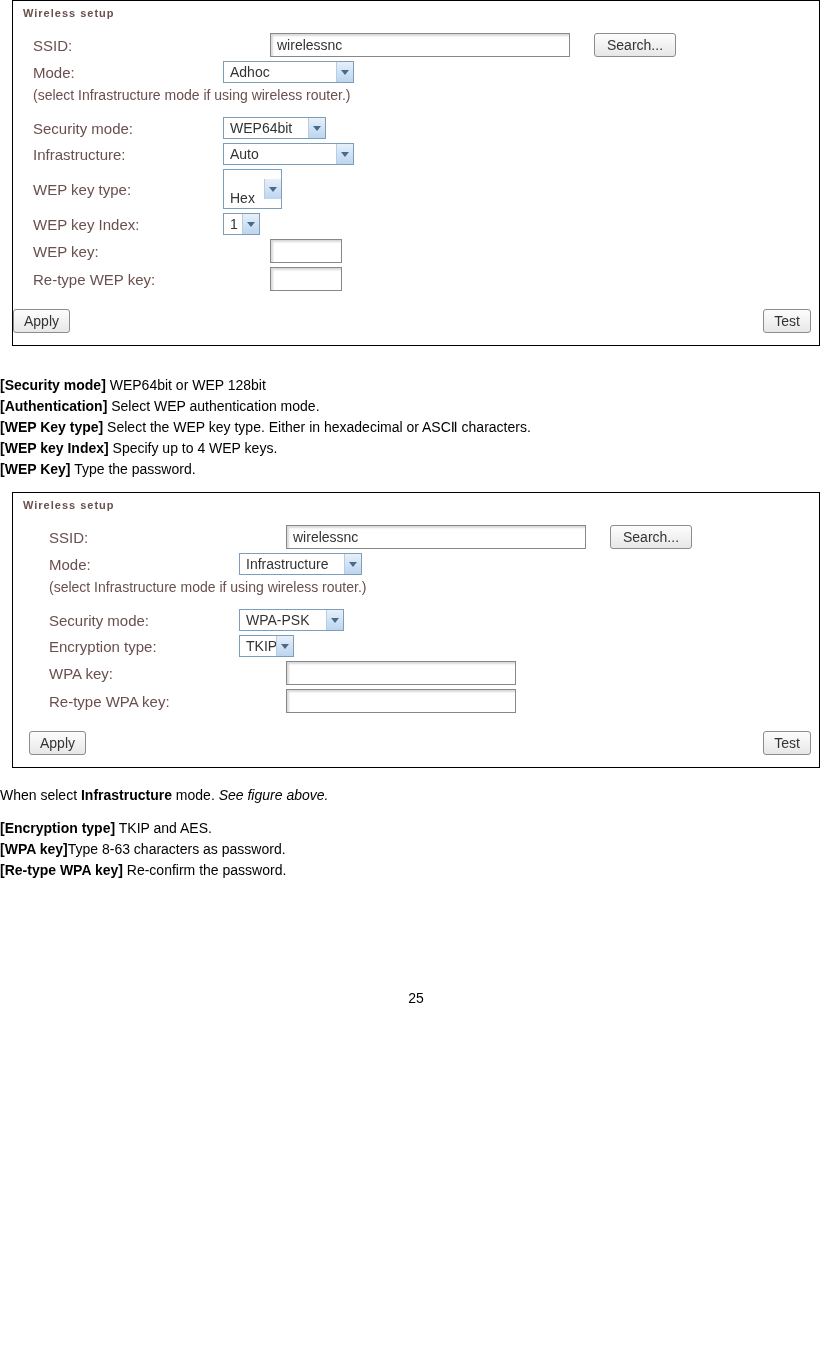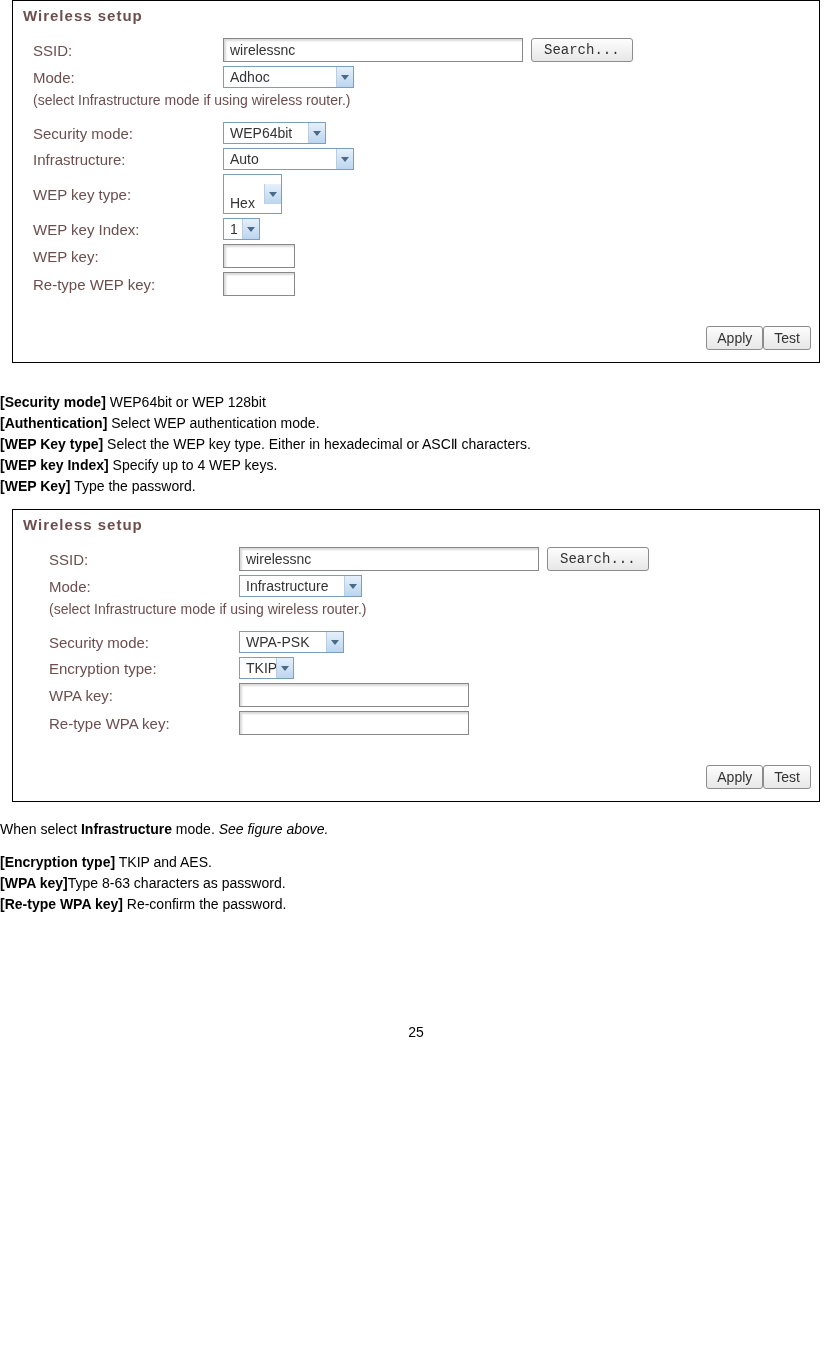--- a/index.html
+++ b/index.html
@@ -18,21 +18,21 @@
   }
   .figure {
     border: 1px solid #000;
     margin: 0 12px 18px 12px;
     background: #fff;
     padding: 2px 8px 12px 20px;
     font-family: Verdana, Arial, sans-serif;
     color: #6b4f4f;
   }
   .fig-title {
-    font-size: 15px;
+    font-size: 11px;
     font-weight: bold;
     letter-spacing: 1px;
     margin: 4px 0 14px -10px;
   }
   .fig-row {
     display: flex;
     align-items: center;
     margin: 4px 0;
     font-size: 15px;
   }
@@ -45,20 +45,21 @@
     margin: 2px 0 14px 0;
   }
   .txt-input {
     font-family: inherit;
     font-size: 14px;
     padding: 3px 6px;
     border: 1px solid #888;
     background: #fff;
     box-shadow: inset 2px 2px 2px rgba(0,0,0,0.15);
     color: #333;
+    margin-left: 47px;
   }
   .txt-wide { width: 300px; }
   .txt-small { width: 72px; }
   .select-box {
     display: inline-flex;
     align-items: center;
     background: #fff;
     border: 1px solid #7e9db9;
     font-size: 14px;
     padding: 0;
@@ -91,29 +92,28 @@
     font-family: Arial, sans-serif;
     font-size: 14px;
     padding: 3px 10px 3px 10px;
     background: linear-gradient(#fdfdfd, #e7e7e7);
     border: 1px solid #8c8c8c;
     border-radius: 3px;
     color: #333;
     cursor: pointer;
   }
   .search-btn {
-    margin-left: 8px;
+    margin-left: 24px;
     padding: 3px 12px;
-    font-family: Liberation Mono, monospace;
   }
   .btn-row {
     display: flex;
-    justify-content: flex-end;
+    justify-content: space-between;
     gap: 0;
-    margin-top: 30px;
+    margin-top: 18px;
     margin-left: -20px;
   }
   .spacer { height: 12px; }
   .desc {
     margin: 0 0 2px 0;
     font-size: 14px;
     line-height: 1.35;
   }
   .desc-block { margin-bottom: 14px; }
   .em { font-style: italic; }

